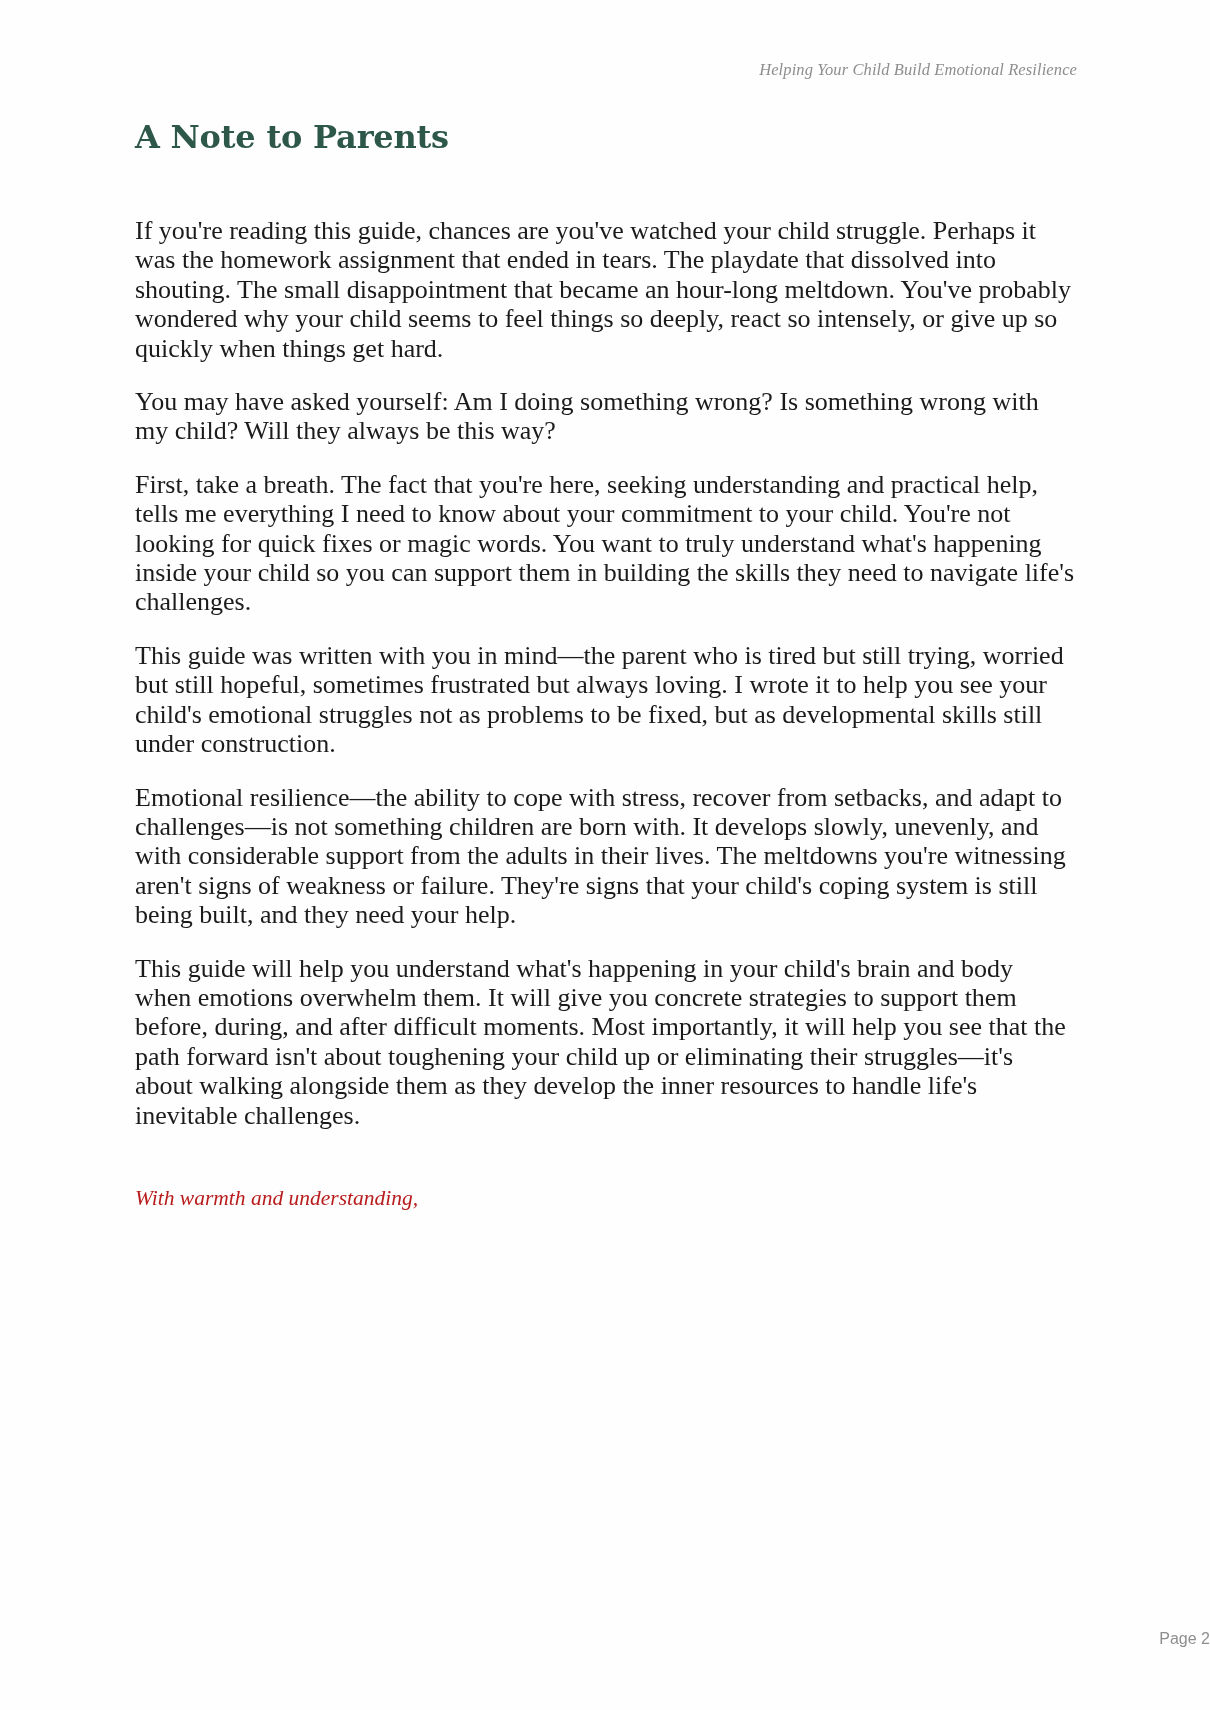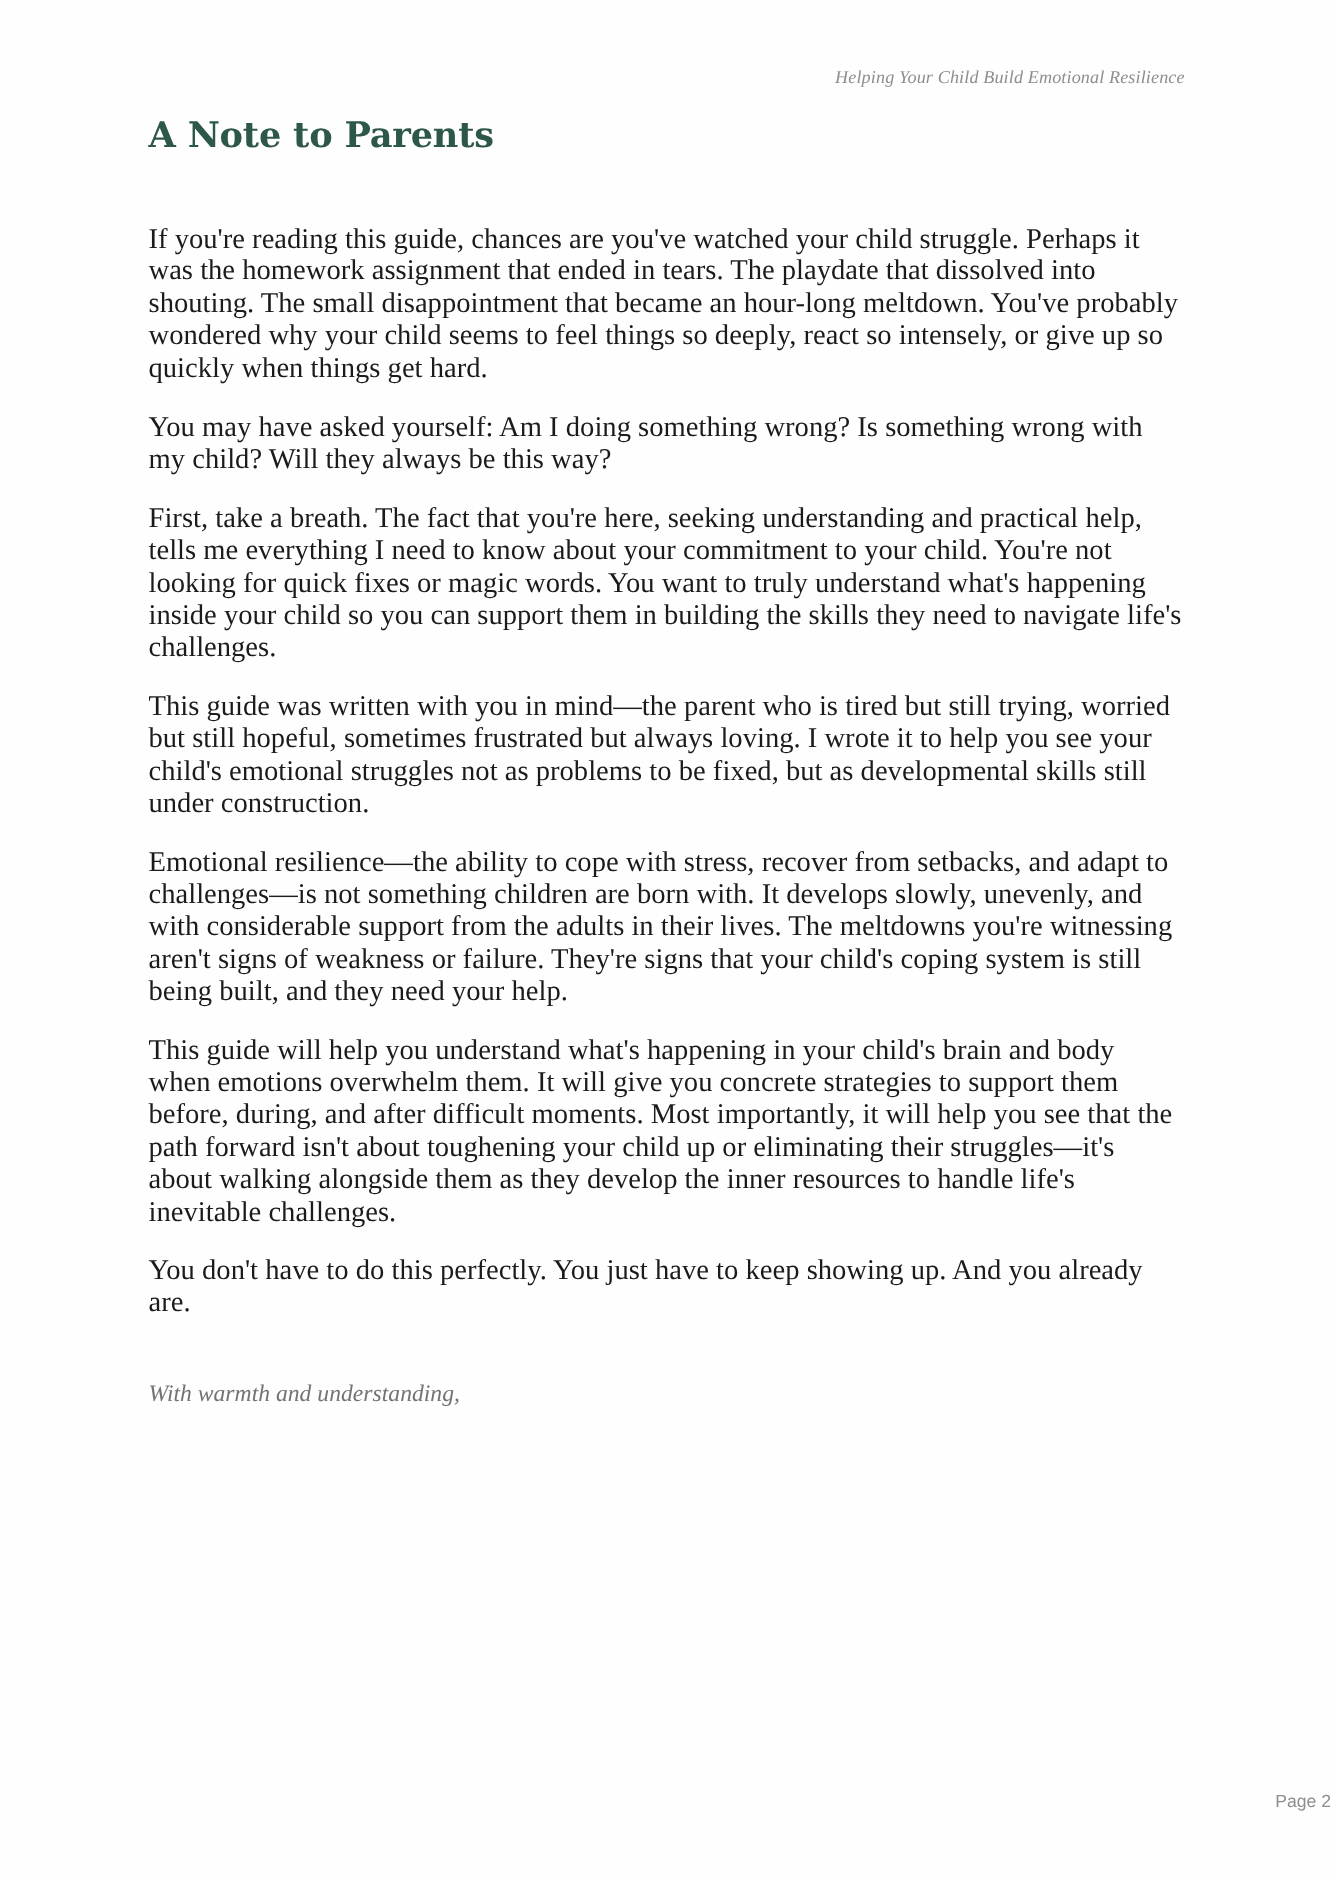--- a/index.html
+++ b/index.html
@@ -28,21 +28,21 @@
     font-style: italic;
     font-size: 16.5px;
     color: #8e8e8e;
     letter-spacing: 0.1px;
     white-space: nowrap;
   }
   .content {
     position: absolute;
     left: 135px;
     right: 135px;
-    top: 104px;
+    top: 118px;
   }
   h1.title {
     font-family: "DejaVu Serif", serif;
     font-size: 32px;
     font-weight: bold;
     color: #2d5749;
     margin: 0 0 60px 0;
     letter-spacing: -0.2px;
   }
   p.para {
@@ -50,21 +50,21 @@
     line-height: 29.4px;
     margin: 0 0 24px 0;
     text-align: left;
     color: #1b1b1b;
   }
   .signature {
     margin-top: 54px;
     font-size: 21.5px;
     line-height: 29.4px;
     font-style: italic;
-    color: #737373;
+    color: #b91c1c;
   }
   .signature div {
     white-space: nowrap;
   }
   .page-footer {
     position: absolute;
     left: 0;
     right: 0;
     bottom: 62px;
     text-align: right;
@@ -83,21 +83,20 @@
   <div class="content">
 
     <h1 class="title">A Note to Parents</h1>
 
     <p class="para">If you're reading this guide, chances are you've watched your child struggle. Perhaps it was the homework assignment that ended in tears. The playdate that dissolved into shouting. The small disappointment that became an hour-long meltdown. You've probably wondered why your child seems to feel things so deeply, react so intensely, or give up so quickly when things get hard.</p>
     <p class="para">You may have asked yourself: Am I doing something wrong? Is something wrong with my child? Will they always be this way?</p>
     <p class="para">First, take a breath. The fact that you're here, seeking understanding and practical help, tells me everything I need to know about your commitment to your child. You're not looking for quick fixes or magic words. You want to truly understand what's happening inside your child so you can support them in building the skills they need to navigate life's challenges.</p>
     <p class="para">This guide was written with you in mind—the parent who is tired but still trying, worried but still hopeful, sometimes frustrated but always loving. I wrote it to help you see your child's emotional struggles not as problems to be fixed, but as developmental skills still under construction.</p>
     <p class="para">Emotional resilience—the ability to cope with stress, recover from setbacks, and adapt to challenges—is not something children are born with. It develops slowly, unevenly, and with considerable support from the adults in their lives. The meltdowns you're witnessing aren't signs of weakness or failure. They're signs that your child's coping system is still being built, and they need your help.</p>
     <p class="para">This guide will help you understand what's happening in your child's brain and body when emotions overwhelm them. It will give you concrete strategies to support them before, during, and after difficult moments. Most importantly, it will help you see that the path forward isn't about toughening your child up or eliminating their struggles—it's about walking alongside them as they develop the inner resources to handle life's inevitable challenges.</p>
-    <p class="para">You don't have to do this perfectly. You just have to keep showing up. And you already are.</p>
 
     <div class="signature">
       <div>With warmth and understanding,</div>
     </div>
 
   </div>
 
   <div class="page-footer">Page 2</div>
 
 </div>

